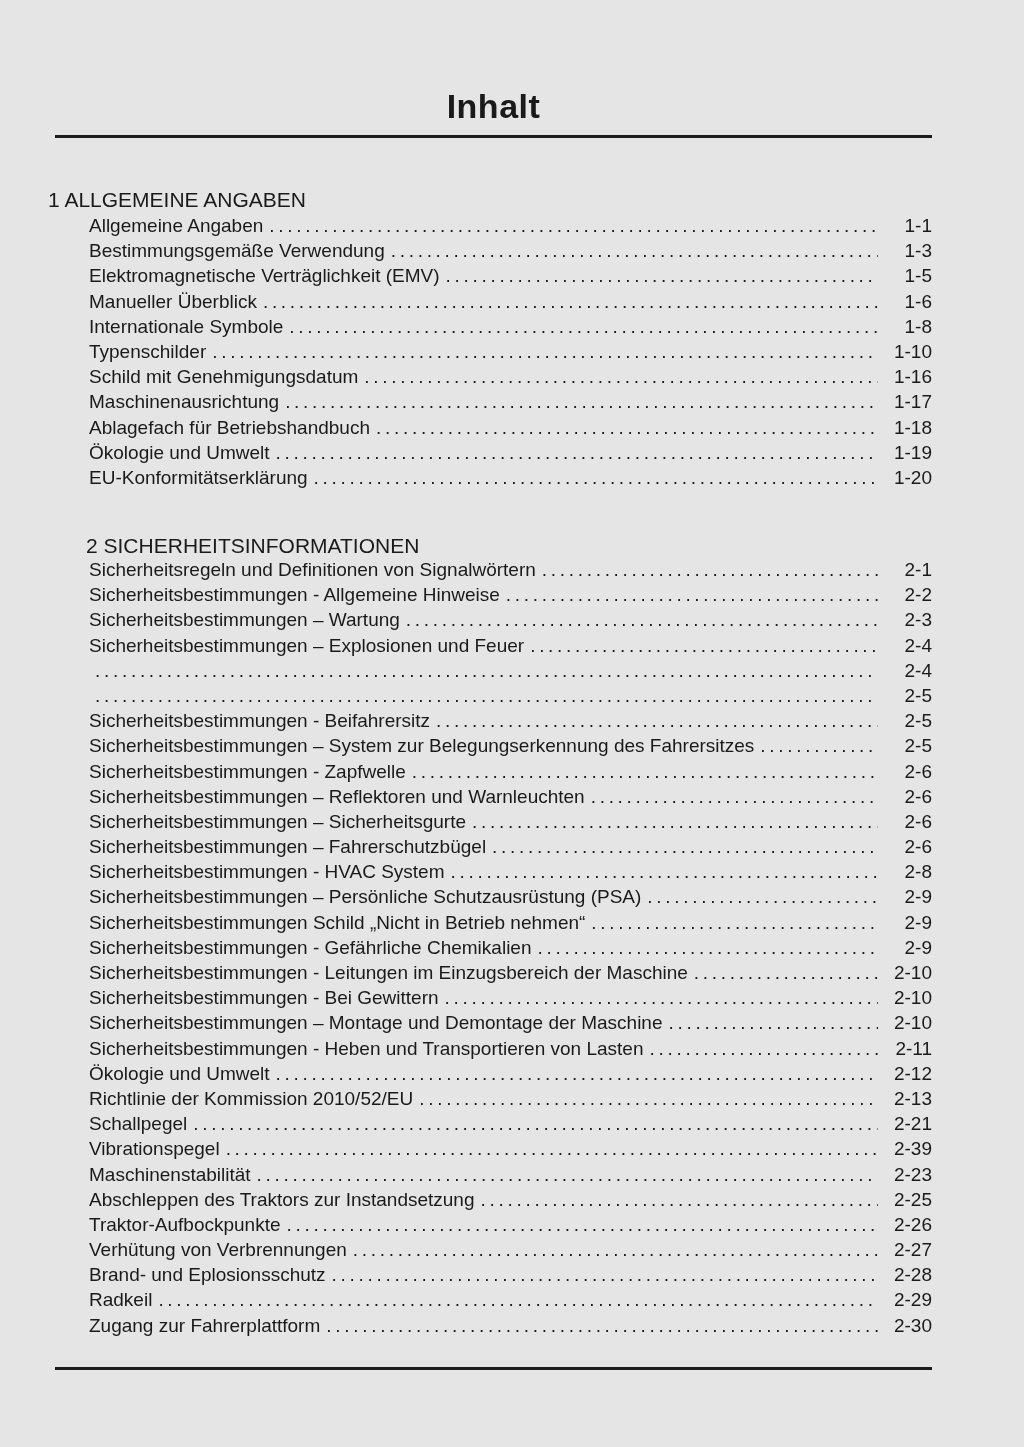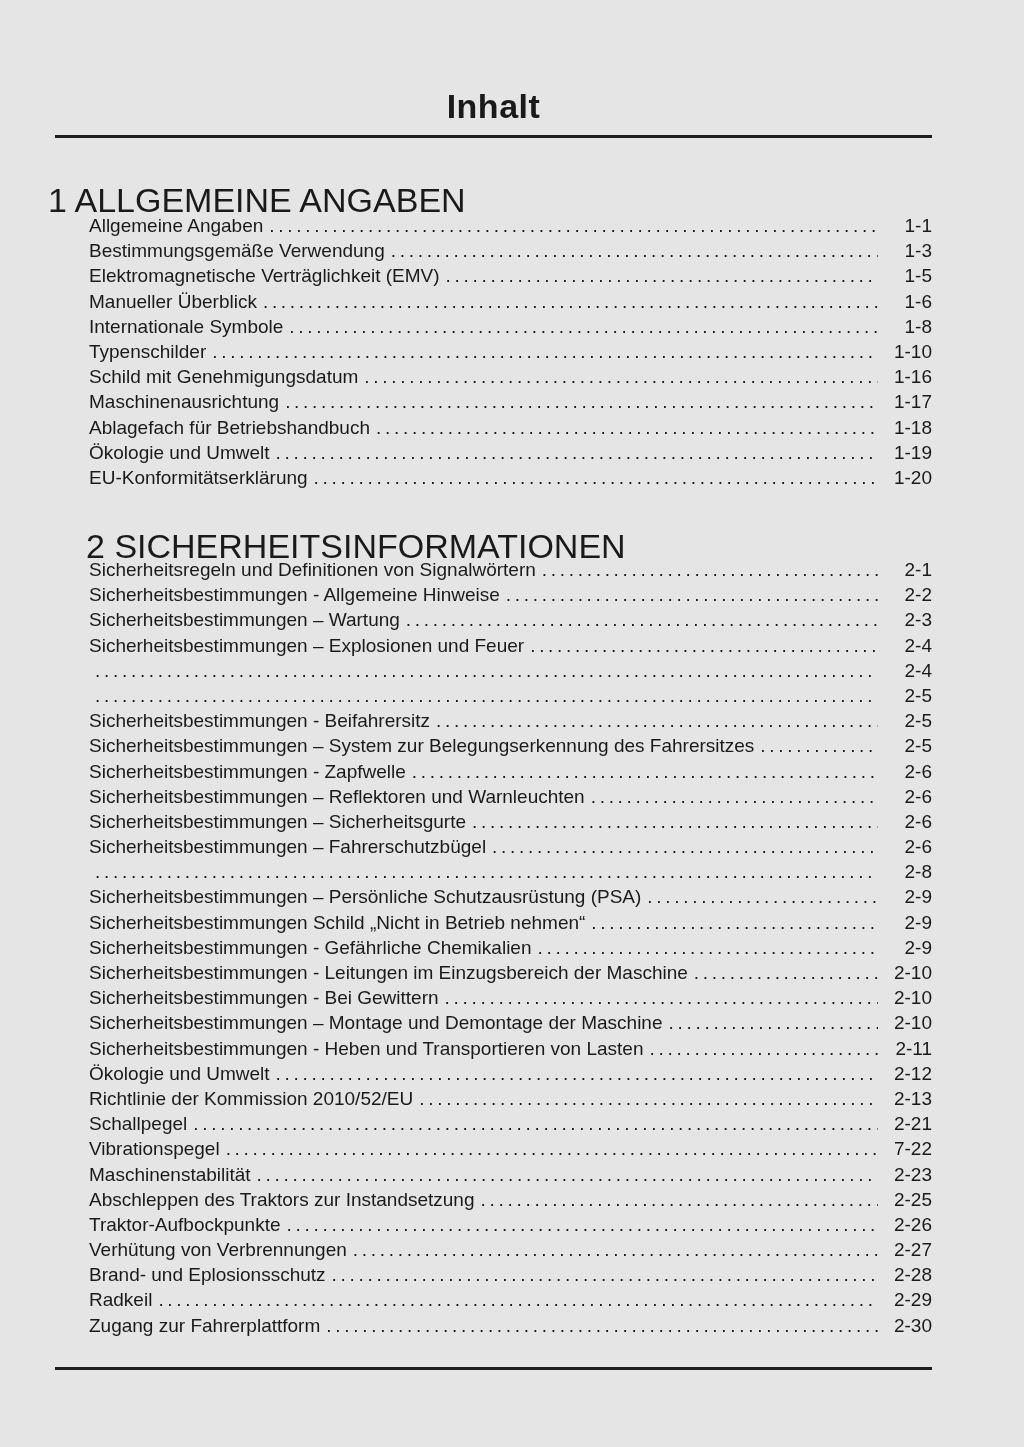--- a/index.html
+++ b/index.html
@@ -34,21 +34,21 @@
     width: 877px;
     height: 3px;
     background: #1e1e1e;
   }
   .rule-top { top: 135px; }
   .rule-bottom { top: 1367px; }
   .section-heading {
     position: absolute;
     left: 48px;
     margin: 0;
-    font-size: 34px;
+    font-size: 21px;
     line-height: 28px;
     font-weight: 400;
     white-space: nowrap;
   }
   .heading-1 { top: 186px; }
   .heading-2 { top: 532px; margin-left: 38px; }
   .entries {
     position: absolute;
     left: 89px;
     width: 843px;
@@ -205,20 +205,21 @@
         <span class="label">Sicherheitsbestimmungen – Sicherheitsgurte</span>
         <span class="dots">................................................................................................................................................................</span>
         <span class="pagenum">2-6</span>
       </div>
       <div class="toc-row">
         <span class="label">Sicherheitsbestimmungen – Fahrerschutzbügel</span>
         <span class="dots">................................................................................................................................................................</span>
         <span class="pagenum">2-6</span>
       </div>
       <div class="toc-row">
+        <span class="label">Sicherheitsbestimmungen - HVAC System</span>
         <span class="dots">................................................................................................................................................................</span>
         <span class="pagenum">2-8</span>
       </div>
       <div class="toc-row">
         <span class="label">Sicherheitsbestimmungen – Persönliche Schutzausrüstung (PSA)</span>
         <span class="dots">................................................................................................................................................................</span>
         <span class="pagenum">2-9</span>
       </div>
       <div class="toc-row">
         <span class="label">Sicherheitsbestimmungen Schild „Nicht in Betrieb nehmen“</span>
@@ -261,21 +262,21 @@
         <span class="pagenum">2-13</span>
       </div>
       <div class="toc-row">
         <span class="label">Schallpegel</span>
         <span class="dots">................................................................................................................................................................</span>
         <span class="pagenum">2-21</span>
       </div>
       <div class="toc-row">
         <span class="label">Vibrationspegel</span>
         <span class="dots">................................................................................................................................................................</span>
-        <span class="pagenum">7-22</span>
+        <span class="pagenum">2-39</span>
       </div>
       <div class="toc-row">
         <span class="label">Maschinenstabilität</span>
         <span class="dots">................................................................................................................................................................</span>
         <span class="pagenum">2-23</span>
       </div>
       <div class="toc-row">
         <span class="label">Abschleppen des Traktors zur Instandsetzung</span>
         <span class="dots">................................................................................................................................................................</span>
         <span class="pagenum">2-25</span>

